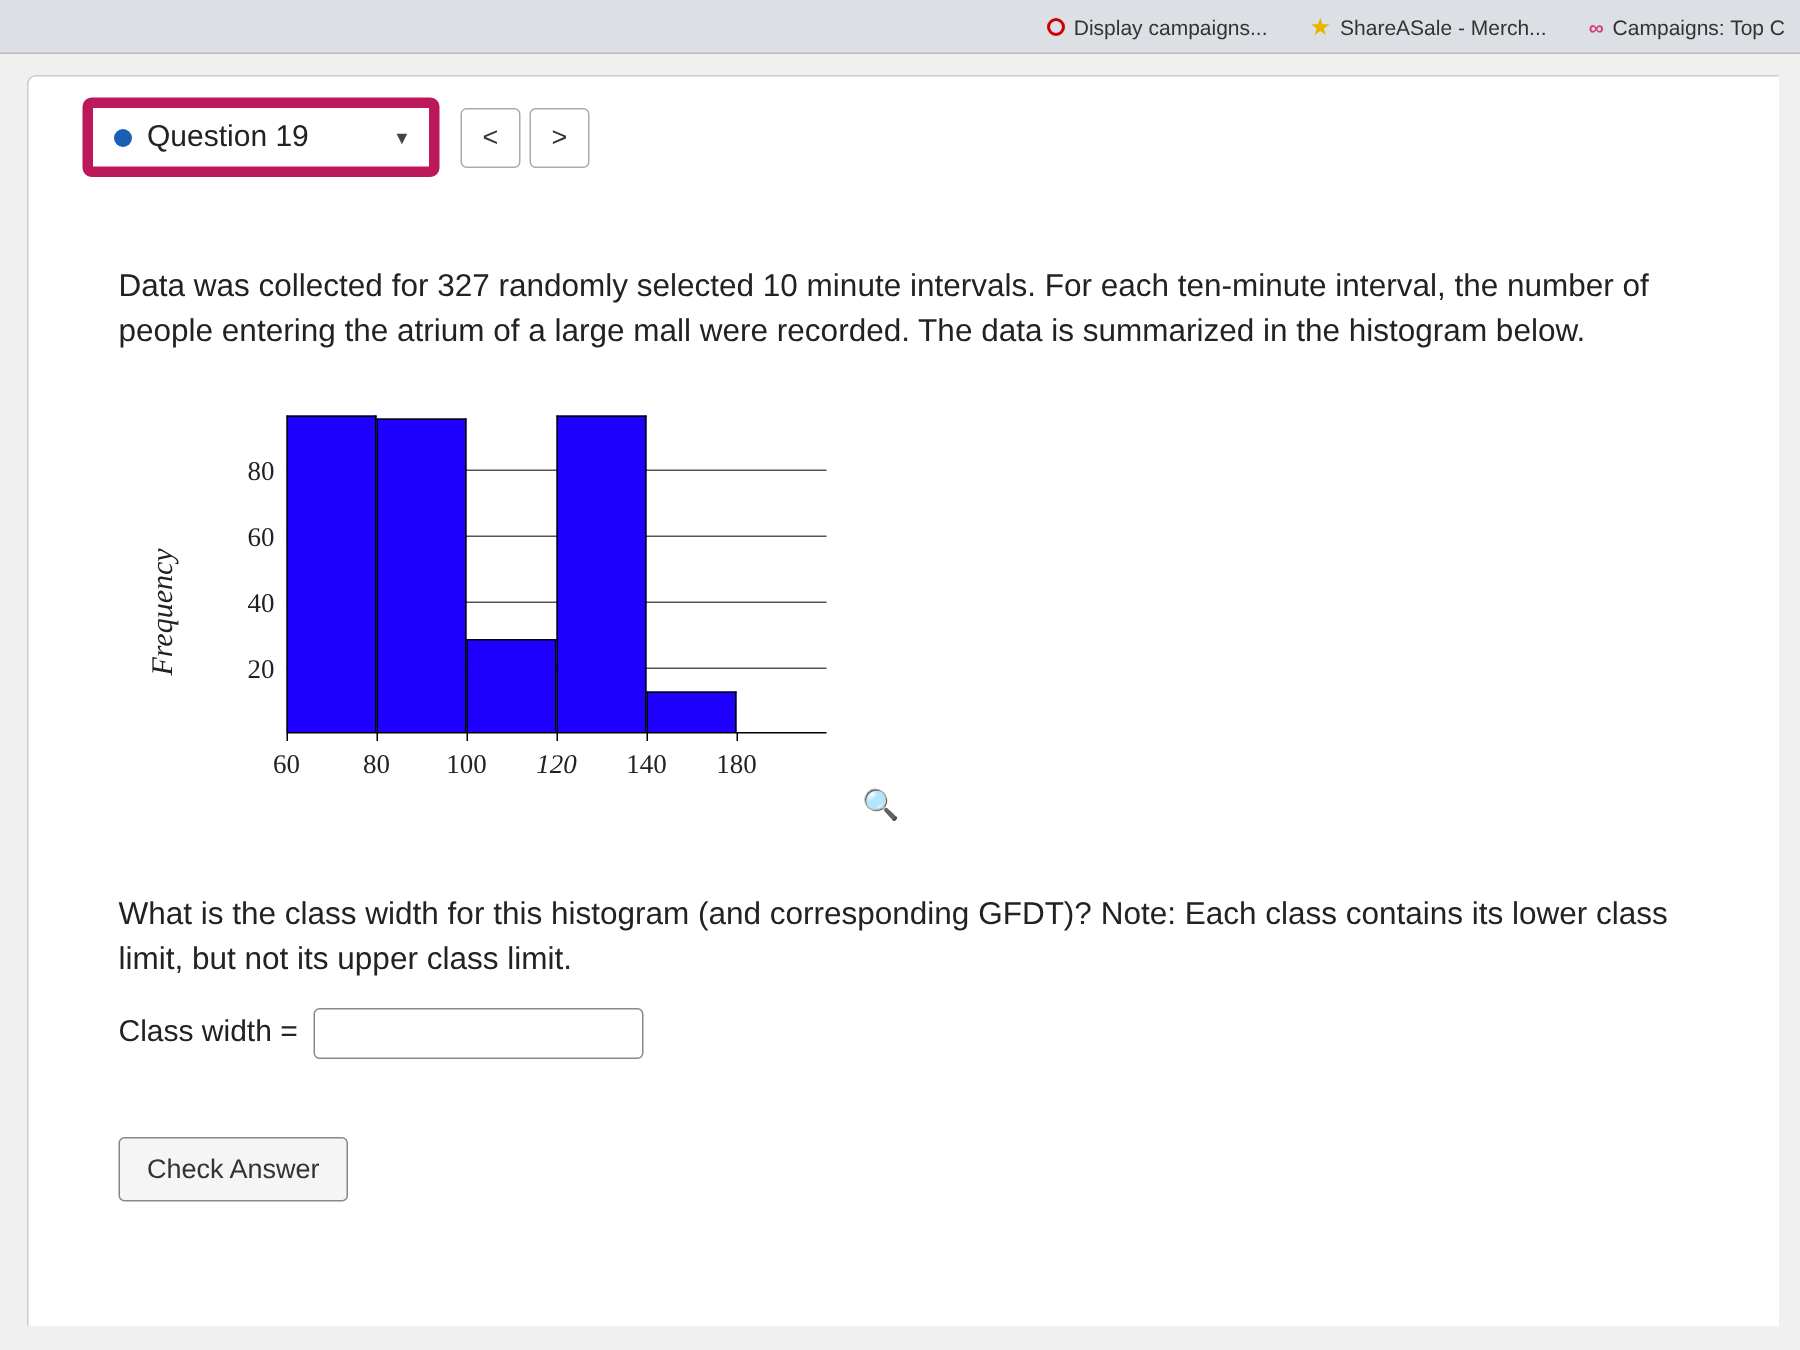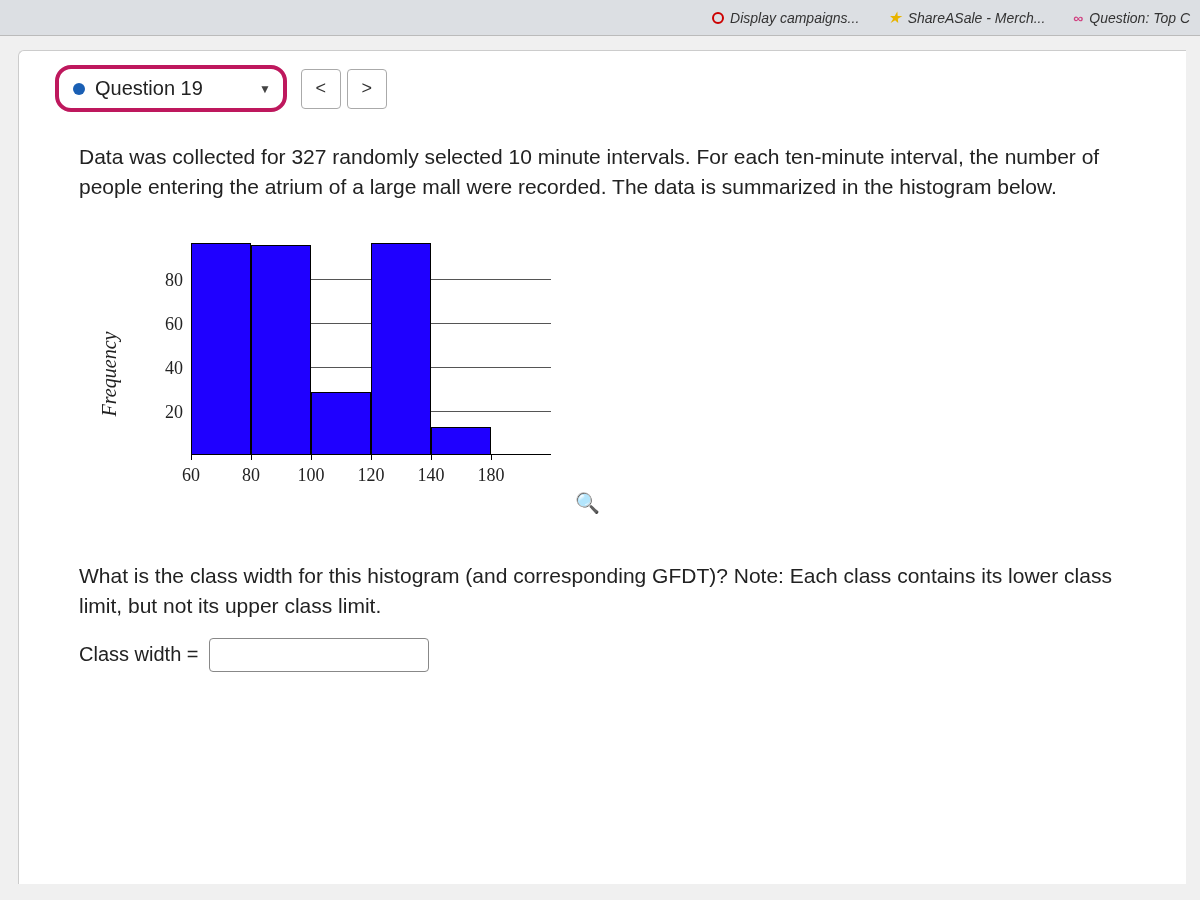--- a/index.html
+++ b/index.html
@@ -21,21 +21,20 @@
     color: #333;
     gap: 28px;
     justify-content: flex-end;
   }
   .bookmark-item {
     display: flex;
     align-items: center;
     gap: 6px;
     cursor: pointer;
     white-space: nowrap;
-    font-style: italic;
   }
   .bm-icon-circle { width:12px; height:12px; border:2px solid #c00; border-radius:50%; }
   .bm-icon-star { color:#e8b400; font-size:16px; }
   .bm-icon-inf { color:#d04080; font-weight:bold; font-size:14px; }
   .page-wrap {
     background: #fff;
     margin: 14px 14px 14px 18px;
     border-left: 1px solid #ccc;
     border-top: 1px solid #ccc;
     height: calc(100% - 66px);
@@ -45,22 +44,22 @@
   .q-header {
     display: flex;
     align-items: center;
     gap: 14px;
     padding: 14px 20px 0 36px;
   }
   .q-pill {
     display: inline-flex;
     align-items: center;
     gap: 10px;
-    border: 4px solid #be185d;
-    border-radius: 16px;
+    border: 7px solid #be185d;
+    border-radius: 6px;
     padding: 8px 80px 8px 14px;
     font-size: 20px;
     color: #222;
     background: #fff;
     cursor: pointer;
     position: relative;
   }
   .q-dot {
     width: 12px; height: 12px; border-radius: 50%; background: #1a5fb4;
   }
@@ -78,21 +77,21 @@
     display: inline-flex;
     align-items: center; justify-content: center;
   }
   .nav-group { display: flex; gap: 6px; }
   .content {
     padding: 30px 46px 24px 60px;
     font-size: 21px;
     color: #222;
     line-height: 1.45;
   }
-  .prompt { margin-bottom: 26px; }
+  .prompt { margin-bottom: 26px; margin-top: 28px; }
   .chart-zone {
     width: 470px;
     height: 290px;
     position: relative;
     margin: 0 0 8px 40px;
   }
   .ylabel {
     position: absolute;
     left: -10px; top: 50%;
     transform: translate(-50%,-50%) rotate(-90deg);
@@ -187,21 +186,21 @@
   <div class="bookmark-item">
     <span class="bm-icon-circle"></span>
     <span>Display campaigns...</span>
   </div>
   <div class="bookmark-item">
     <span class="bm-icon-star">★</span>
     <span>ShareASale - Merch...</span>
   </div>
   <div class="bookmark-item">
     <span class="bm-icon-inf">∞</span>
-    <span>Question: Top C</span>
+    <span>Campaigns: Top C</span>
   </div>
 </div>
 
 <div class="page-wrap">
   <div class="q-header">
     <div class="q-pill">
       <span class="q-dot"></span>
       <span>Question 19</span>
       <span class="q-caret">▼</span>
     </div>
@@ -236,30 +235,31 @@
             <div class="bar" style="height: 211.2px; width: 60px; background: rgb(31, 0, 255);"></div>
             <div class="bar" style="height: 26.4px; width: 60px; background: rgb(31, 0, 255);"></div>
           </div>
           <div class="xtick" style="left: 0px;"></div>
           <div class="xtick-label" style="left: 0px;">60</div>
           <div class="xtick" style="left: 60px;"></div>
           <div class="xtick-label" style="left: 60px;">80</div>
           <div class="xtick" style="left: 120px;"></div>
           <div class="xtick-label" style="left: 120px;">100</div>
           <div class="xtick" style="left: 180px;"></div>
-          <div class="xtick-label" style="left: 180px;">120</div>
+          <div class="xtick-label" style="left: 180px; font-style: italic;">120</div>
           <div class="xtick" style="left: 240px;"></div>
           <div class="xtick-label" style="left: 240px;">140</div>
           <div class="xtick" style="left: 300px;"></div>
           <div class="xtick-label" style="left: 300px;">180</div>
         </div>
       <span class="zoom-icon">🔍</span>
     </div>
 
     <p class="q-text2">What is the class width for this histogram (and corresponding GFDT)? Note: Each class contains its lower class limit, but not its upper class limit.</p>
 
     <div class="answer-row">
       <span>Class width =</span>
       <input class="ans-input" type="text" style="">
     </div>
 
+    <button class="check-btn">Check Answer</button>
   </div>
 </div>
 
 </body></html>

